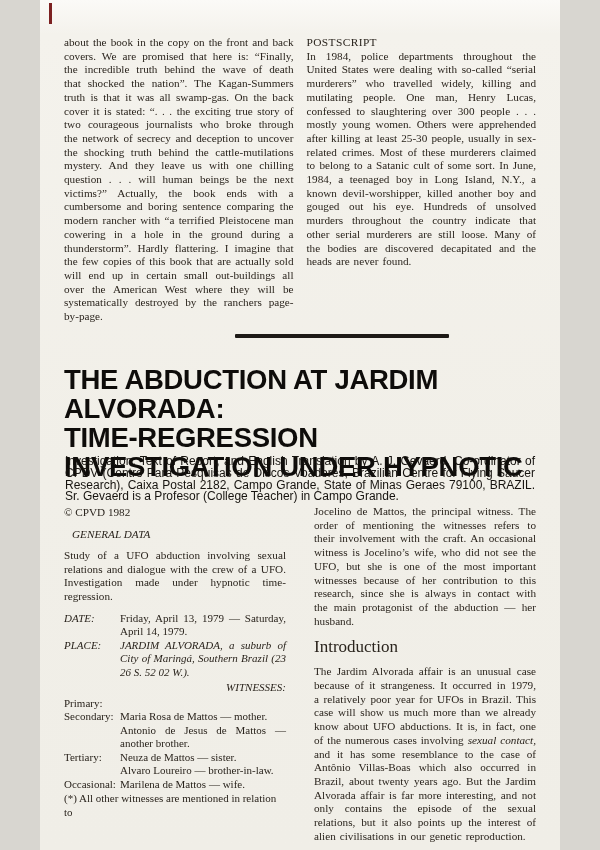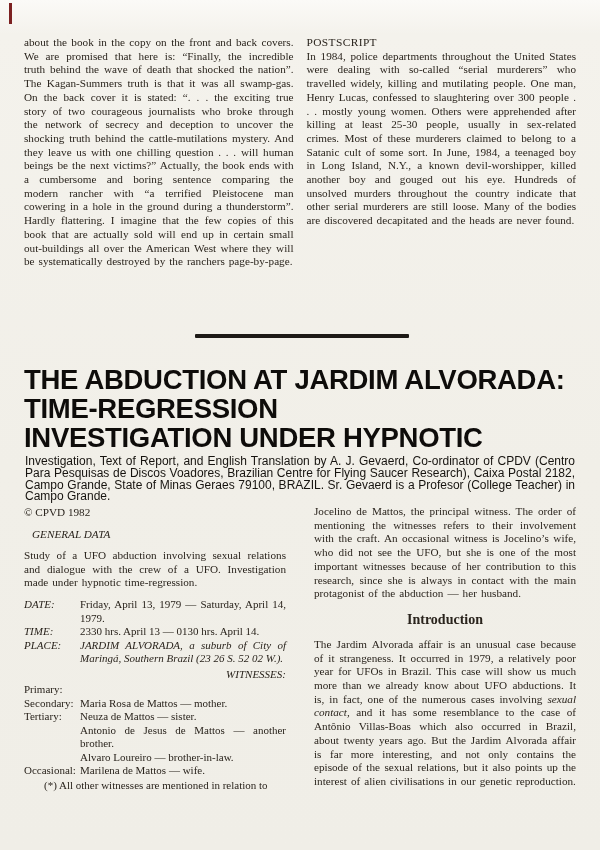--- a/index.html
+++ b/index.html
@@ -1,18 +1,18 @@
 <!DOCTYPE html>
 <html><head>
 <meta charset="utf-8">
 <style>
   html,body{margin:0;padding:0;background:#d8d6d0;}
   .page{
     position:relative;
-    width:600px;height:850px;
+    width:520px;height:850px;
     margin:0 auto;
     background:linear-gradient(180deg,#fbfaf7 0%,#f4f2ec 4%,#f1efe8 55%,#f0eee7 100%);
     overflow:hidden;
     font-family:"Liberation Serif", serif;
     color:#2a241d;
   }
   .scan-mark{
     position:absolute;left:9px;top:3px;width:3px;height:21px;
   }
   .top-section{
@@ -57,24 +57,24 @@
   }
   .copyright{font-size:11.2px;line-height:14px;margin:0;}
   .italic{font-style:italic;}
   .gd-heading{font-size:11.2px;line-height:14px;font-style:italic;margin:8px;}
   .summary{margin:0 0 8px 0;}
   .data-table{margin-top:2px;}
   .drow{display:flex;font-size:11px;line-height:13.5px;}
   .dlabel{flex:0 0 56px;font-style:italic;}
   .dvalue{flex:1 1 auto;text-align:justify;}
   .w-heading{font-size:11px;line-height:13.5px;font-style:italic;margin-top:2px;text-align:right;}
-  .footnote{font-size:11px;line-height:13.5px;margin-top:1px;margin-left:20px;}
+  .footnote{font-size:11px;line-height:13.5px;margin-top:1px;}
   .intro-heading{
-    font-size:14px;line-height:14px;font-weight:bold;
-    text-align:center;margin:12px 0 11px 0;
+    font-size:17px;line-height:14px;font-weight:normal;
+    margin:12px 0 11px 0;
   }
 </style>
 </head>
 <body>
 
 <div class="page">
 
   <div class="scan-mark" style="background: rgb(124, 33, 33);"></div>
 
   <div class="top-section">
@@ -103,46 +103,42 @@
       <p class="copyright">© CPVD 1982</p>
       <p class="gd-heading">GENERAL DATA</p>
       <p class="body-text summary">Study of a UFO abduction involving sexual relations and dialogue with the crew of a UFO. Investigation made under hypnotic time-regression.</p>
 
       <div class="data-table">
         <div class="drow">
           <span class="dlabel">DATE:</span>
           <span class="dvalue">Friday, April 13, 1979 — Saturday, April 14, 1979.</span>
         </div>
         <div class="drow">
-          <span class="dlabel">TIME:</span>
-          <span class="dvalue">2330 hrs. April 13 — 0130 hrs. April 14.</span>
-        </div>
-        <div class="drow">
           <span class="dlabel">PLACE:</span>
           <span class="dvalue italic">JARDIM ALVORADA, a suburb of City of Maringá, Southern Brazil (23 26 S. 52 02 W.).</span>
         </div>
       </div>
 
       <div class="w-heading">WITNESSES:</div>
 
       <div class="data-table">
         <div class="drow">
           <span class="dlabel" style="font-style:normal">Primary:</span>
         </div>
         <div class="drow">
           <span class="dlabel" style="font-style:normal">Secondary:</span>
           <span class="dvalue">Maria Rosa de Mattos — mother.</span>
         </div>
         <div class="drow">
+          <span class="dlabel" style="font-style:normal"></span>
+          <span class="dvalue">Antonio de Jesus de Mattos — another brother.</span>
+        </div>
+        <div class="drow">
           <span class="dlabel" style="font-style:normal">Tertiary:</span>
           <span class="dvalue">Neuza de Mattos — sister.</span>
-        </div>
-        <div class="drow">
-          <span class="dlabel" style="font-style:normal"></span>
-          <span class="dvalue">Antonio de Jesus de Mattos — another brother.</span>
         </div>
         <div class="drow">
           <span class="dlabel" style="font-style:normal"></span>
           <span class="dvalue">Alvaro Loureiro — brother-in-law.</span>
         </div>
         <div class="drow">
           <span class="dlabel" style="font-style:normal">Occasional:</span>
           <span class="dvalue">Marilena de Mattos — wife.</span>
         </div>
       </div>

